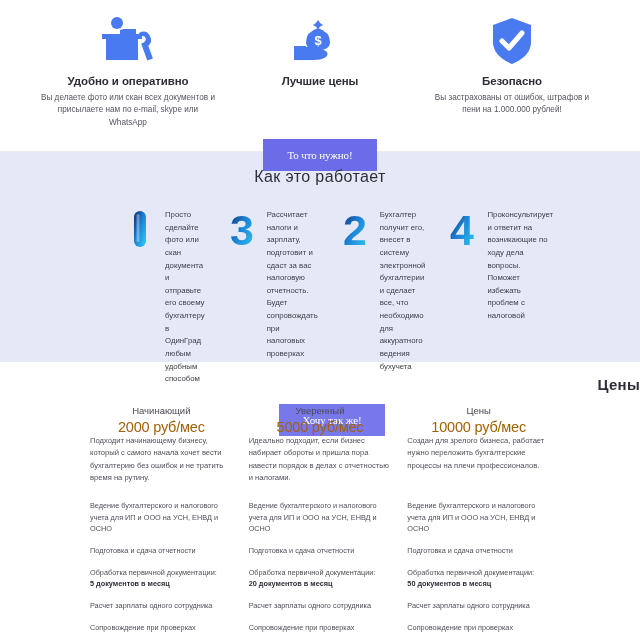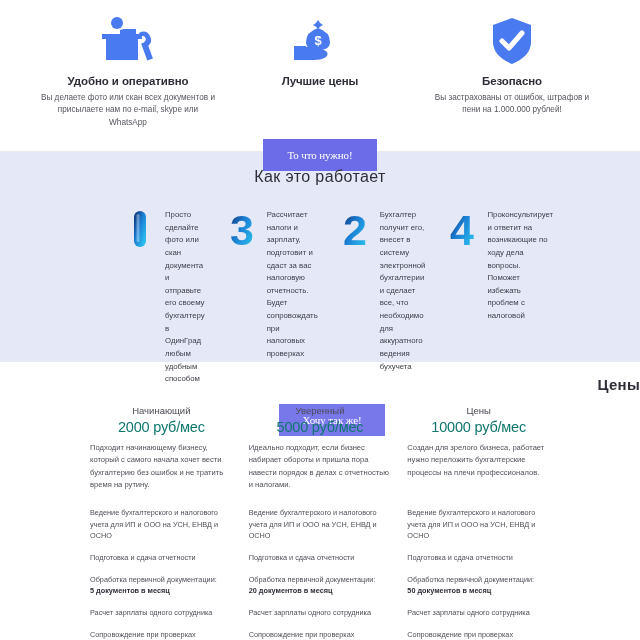--- a/index.html
+++ b/index.html
@@ -113,22 +113,21 @@
   }
   .plan-name {
     text-align: center;
     font-size: 9.5px;
     color: #4a4a55;
     margin-bottom: 3px;
   }
   .plan-price {
     text-align: center;
     font-size: 14.5px;
-    color: #0f766e;
-    margin-bottom: 7px;
+    color: #a16207;
     letter-spacing: -0.2px;
   }
   .plan-desc {
     font-size: 7.6px;
     line-height: 1.62;
     color: #4f4f59;
     min-height: 56px;
   }
   .plan-features { margin-top: 4px; }
   .pf-row {

